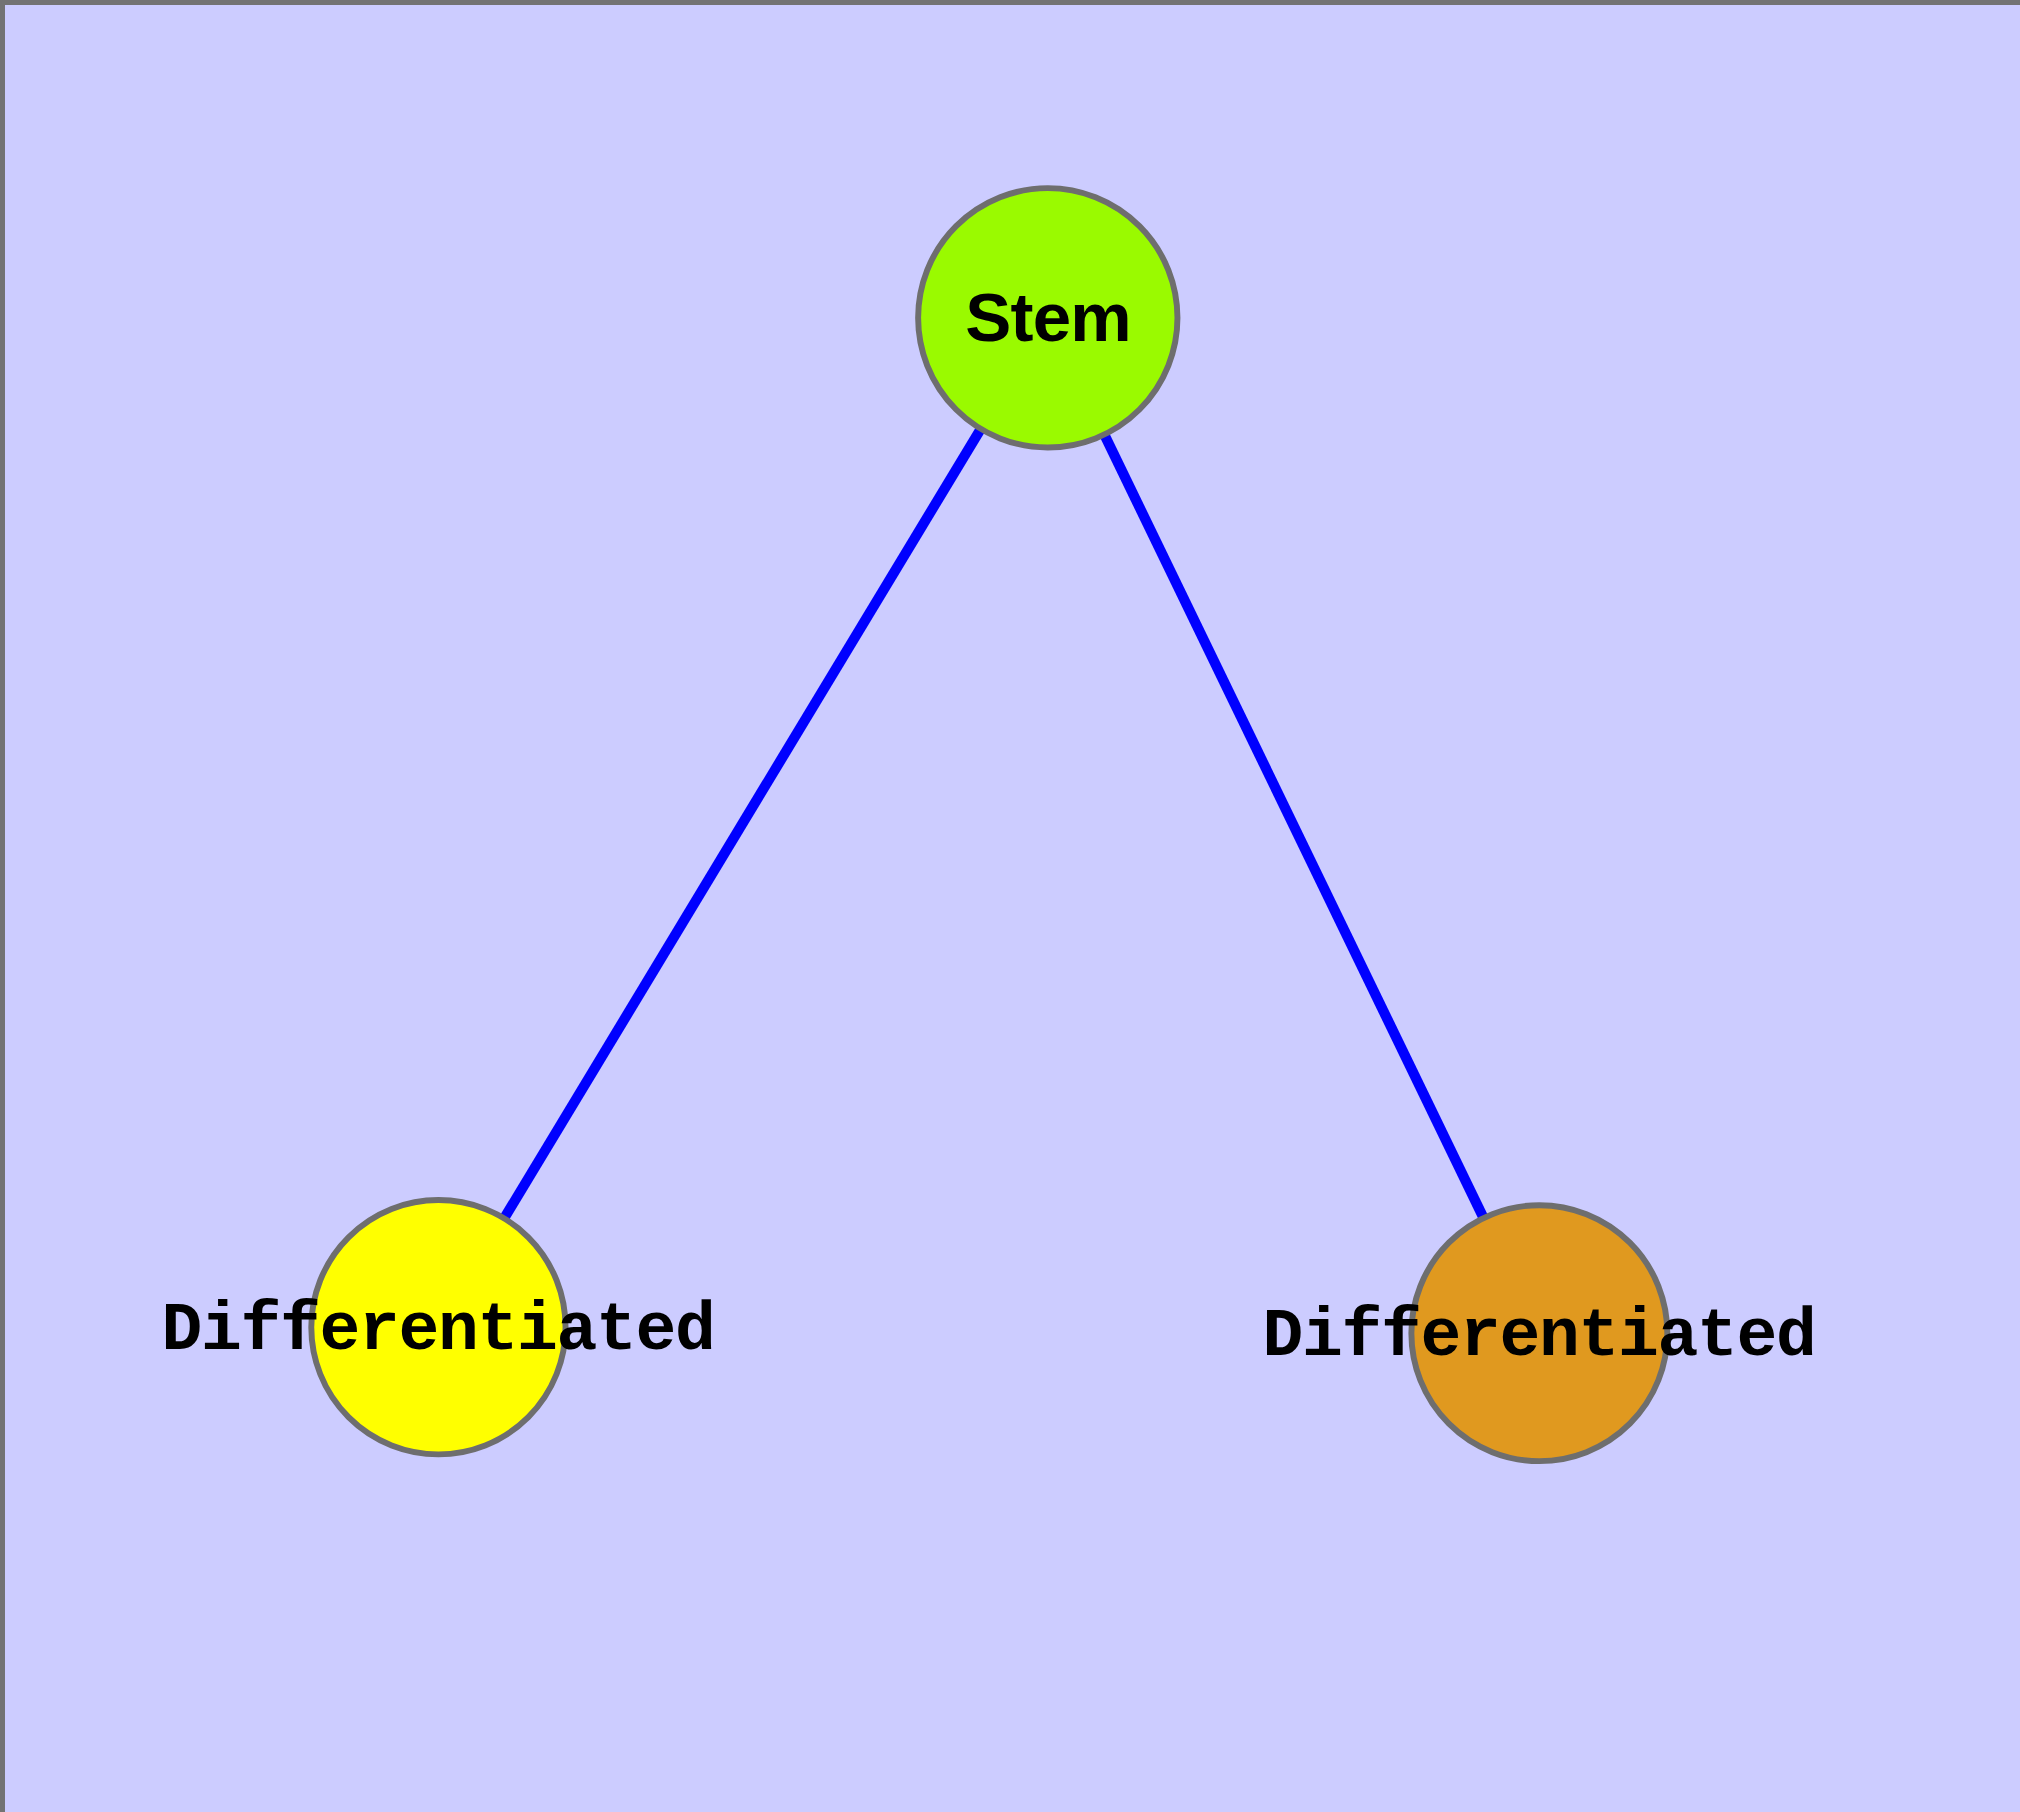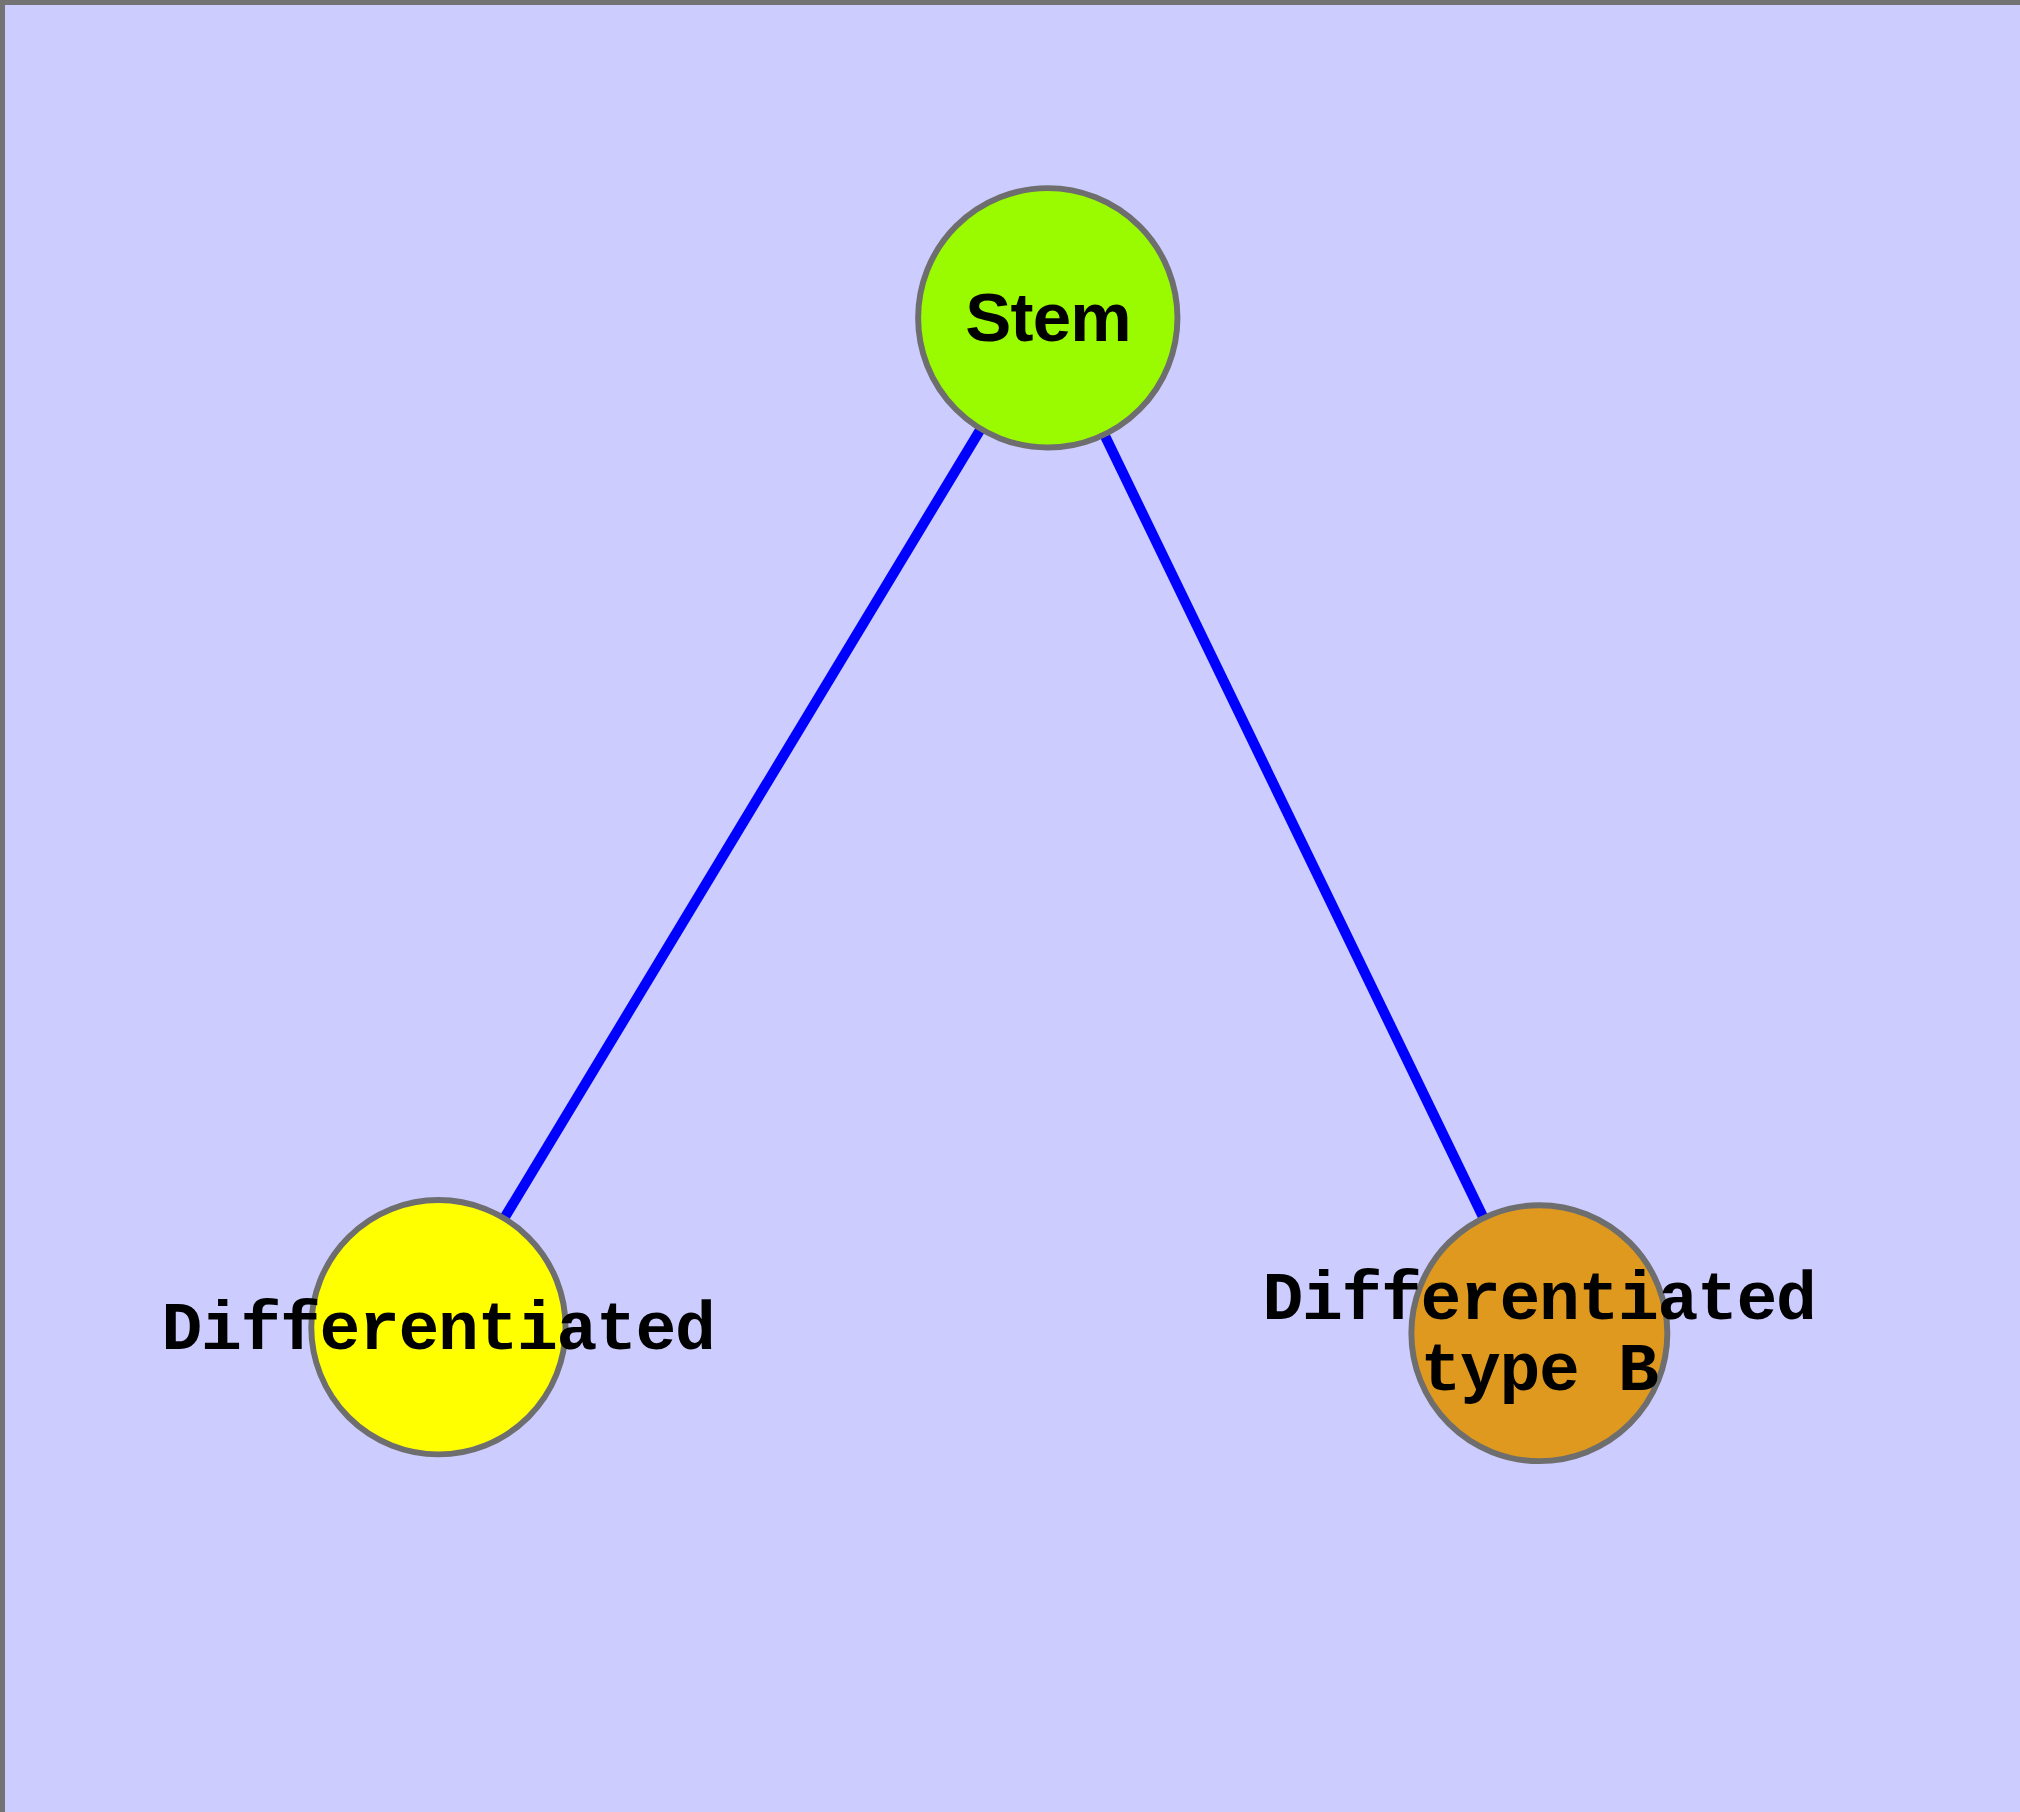--- a/index.html
+++ b/index.html
@@ -66,16 +66,16 @@
     <g id="node-layer">
         <circle cx="1236" cy="375" r="153" fill="#9afa00" stroke="#6e6e6e" stroke-width="7"></circle>
         <circle cx="517" cy="1566" r="150" fill="#ffff00" stroke="#6e6e6e" stroke-width="7"></circle>
         <circle cx="1816" cy="1573" r="151" fill="#e0991f" stroke="#6e6e6e" stroke-width="7"></circle>
       </g>
   </svg>
 
   <div id="label-layer">
       <div class="node-label label-stem" style="left: 1048px; top: 318px; color: rgb(0, 0, 0);"><span style="display: block;">Stem</span></div>
       <div class="node-label label-diff" style="left: 438px; top: 1331px; color: rgb(0, 0, 0);"><span style="display: block;">Differentiated</span></div>
-      <div class="node-label label-diff" style="left: 1539px; top: 1337px; color: rgb(0, 0, 0);"><span style="display: block;">Differentiated</span><span style="display: block;">type B</span></div>
+      <div class="node-label label-diff" style="left: 1539px; top: 1337px; color: rgb(0, 0, 0);"><span style="display: block;">Differentiated</span></div>
     </div>
 </div>
 
 
 </body></html>

